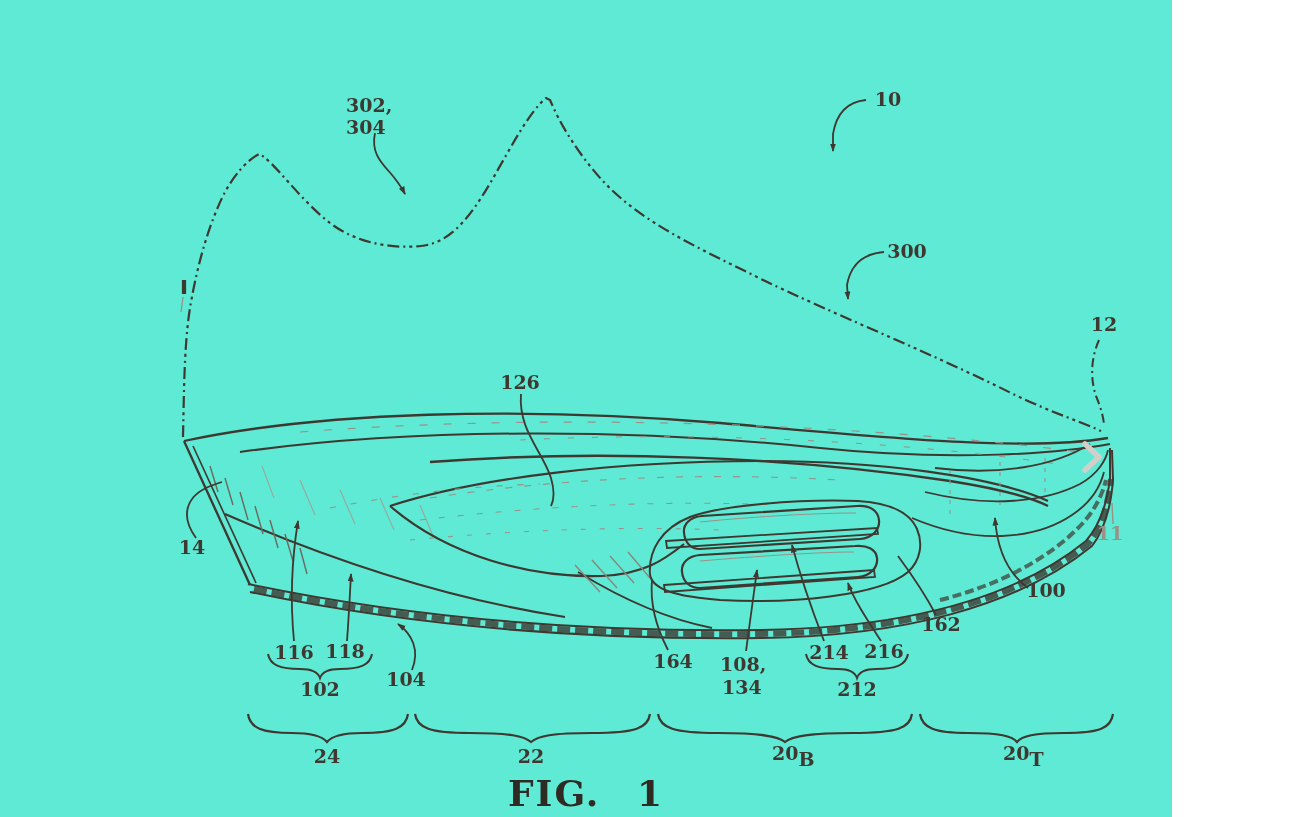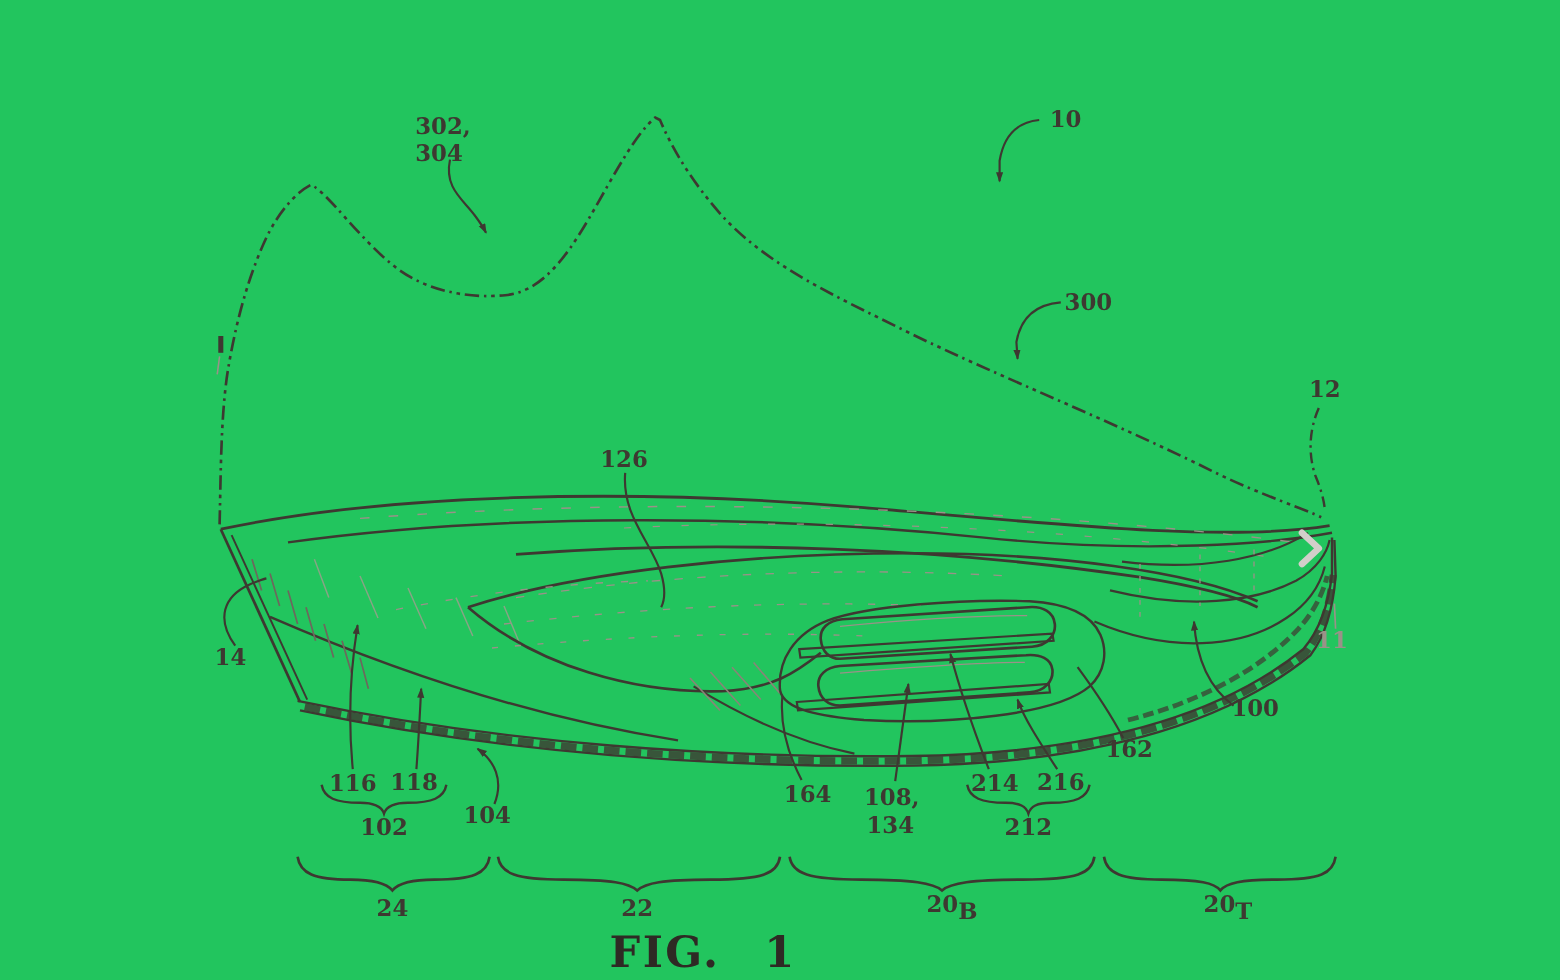--- a/index.html
+++ b/index.html
@@ -1,16 +1,16 @@
 <!DOCTYPE html>
 <html><head>
 <meta charset="utf-8">
 <style>
   html,body{margin:0;padding:0;background:#ffffff;}
-  .stage{position:relative;width:1300px;height:817px;background:#22c55e;overflow:hidden;
+  .stage{position:relative;width:1172px;height:817px;background:#5eead4;overflow:hidden;
          font-family:"DejaVu Serif", serif;}
   svg{position:absolute;left:0;top:0;}
   .ink{stroke:#3e3831;fill:none;}
   .faint{stroke:#9a9288;fill:none;}
   .ref{font-family:"DejaVu Serif",serif;font-weight:bold;font-size:19px;fill:#3e3831;text-anchor:middle;}
   .ref.start{text-anchor:start;}
   .ref.faded{fill:#9a9288;}
   .fig-caption{font-family:"DejaVu Serif",serif;font-weight:bold;font-size:36px;fill:#2e2a24;
                letter-spacing:2px;word-spacing:22px;text-anchor:start;}
 </style>

